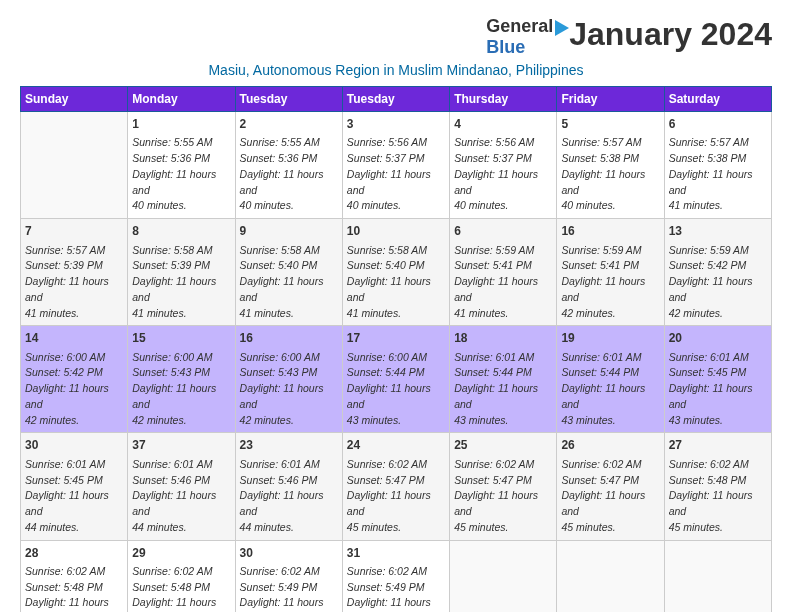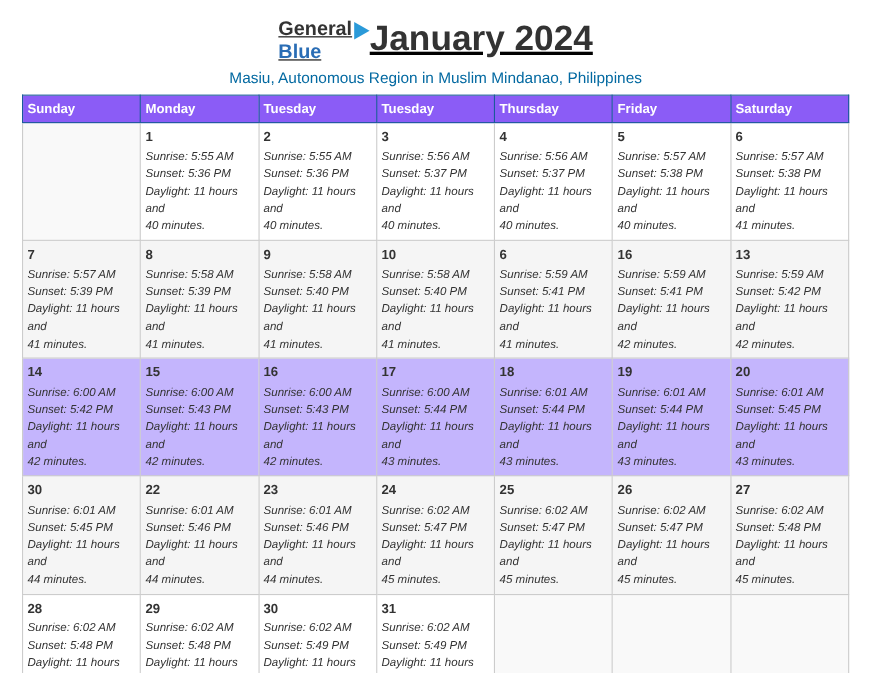--- a/index.html
+++ b/index.html
@@ -5,24 +5,23 @@
     * { box-sizing: border-box; margin: 0; padding: 0; }
     body {
       font-family: Arial, sans-serif;
       background: #fff;
       width: 792px;
       min-height: 612px;
       padding: 16px 20px;
     }
     .header-area {
       display: flex;
-      justify-content: center;
+      justify-content: flex-end;
       align-items: flex-start;
       margin-bottom: 4px;
-      text-decoration: underline;
     }
     .logo {
       display: flex;
       flex-direction: column;
       align-items: flex-start;
     }
     .month-title {
       font-size: 32px;
       font-weight: bold;
       color: #333;
@@ -33,21 +32,21 @@
       color: #0369a1;
       text-align: center;
       margin-bottom: 8px;
     }
     .calendar-table {
       width: 100%;
       border-collapse: collapse;
       font-size: 11px;
     }
     .calendar-table thead tr th {
-      background: #8b5cf6;
+      background: #6d28d9;
       color: #fff;
       padding: 5px 4px;
       text-align: left;
       font-size: 12px;
       border: 1px solid #1a5a9a;
     }
     .calendar-table tbody tr td {
       border: 1px solid #ccc;
       vertical-align: top;
       padding: 4px;
@@ -187,21 +186,21 @@
           <span class="day-number">20</span>
           <div class="day-info">Sunrise: 6:01 AM<br>Sunset: 5:45 PM<br>Daylight: 11 hours and<br>43 minutes.</div>
         </td>
       </tr>
       <tr style="background: rgb(245, 245, 245);">
         <td>
           <span class="day-number">30</span>
           <div class="day-info">Sunrise: 6:01 AM<br>Sunset: 5:45 PM<br>Daylight: 11 hours and<br>44 minutes.</div>
         </td>
         <td>
-          <span class="day-number">22</span>
+          <span class="day-number">37</span>
           <div class="day-info">Sunrise: 6:01 AM<br>Sunset: 5:46 PM<br>Daylight: 11 hours and<br>44 minutes.</div>
         </td>
         <td>
           <span class="day-number">23</span>
           <div class="day-info">Sunrise: 6:01 AM<br>Sunset: 5:46 PM<br>Daylight: 11 hours and<br>44 minutes.</div>
         </td>
         <td>
           <span class="day-number">24</span>
           <div class="day-info">Sunrise: 6:02 AM<br>Sunset: 5:47 PM<br>Daylight: 11 hours and<br>45 minutes.</div>
         </td>

